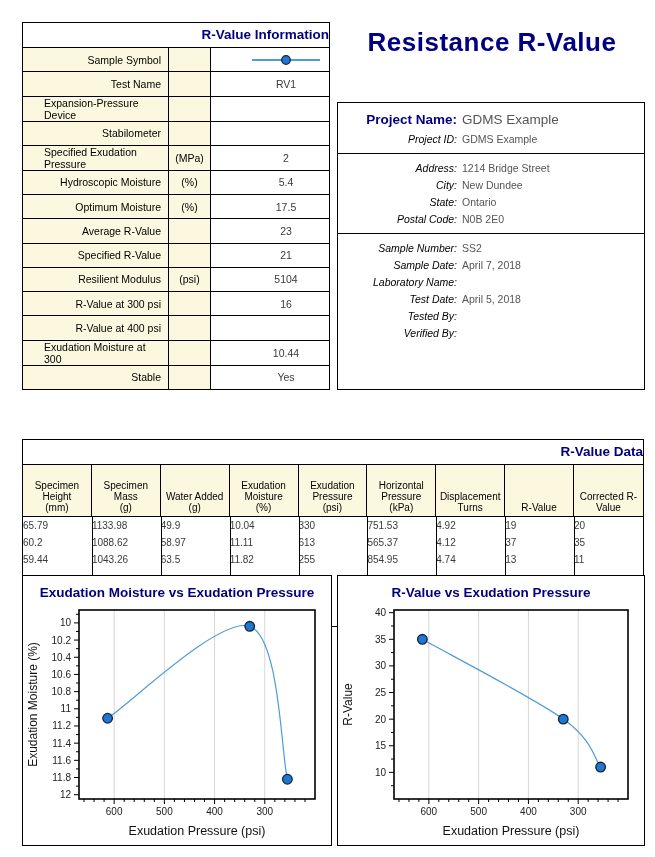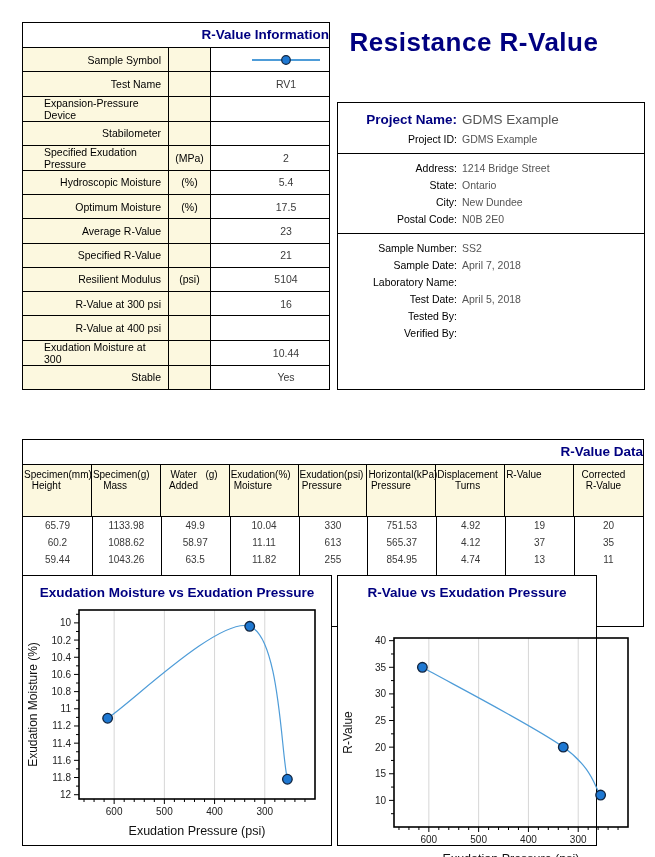--- a/index.html
+++ b/index.html
@@ -27,48 +27,48 @@
     width:146px;background:var(--cream);font-size:10.5px;display:flex;align-items:center;
     justify-content:flex-end;padding-right:7px;border-right:1px solid var(--line);padding-left:21px;
   }
   .info-unit{
     width:42px;background:var(--cream);font-size:10.5px;display:flex;align-items:center;
     justify-content:center;border-right:1px solid var(--line);
   }
   .info-value{flex:1;font-size:10.5px;display:flex;align-items:center;justify-content:center;color:var(--valtext);padding-left:32px;}
   
   #main-title{
-    position:absolute;left:318px;top:27px;width:312px;text-align:center;
+    position:absolute;left:336px;top:27px;width:312px;text-align:center;
     font-size:26px;font-weight:bold;color:var(--navy);letter-spacing:0.5px;
   }
   #project-box{left:337px;top:102px;width:308px;height:288px;display:flex;flex-direction:column;}
   .psec{padding:6px 8px 5px 8px;}
   .psec + .psec{border-top:1px solid var(--line);}
   .prow{display:flex;align-items:baseline;line-height:17px;}
-  .plabel{width:116px;text-align:right;font-size:10.5px;padding-right:5px;flex:none;white-space:nowrap;}
+  .plabel{width:116px;text-align:right;font-size:10.5px;padding-right:5px;flex:none;white-space:nowrap;font-style:italic;}
   .pvalue{font-size:10.5px;color:var(--projval);white-space:nowrap;}
   .plabel-lg{width:116px;text-align:right;font-size:13.5px;font-weight:bold;color:var(--navy);padding-right:5px;flex:none;white-space:nowrap;}
   .pvalue-lg{font-size:13.5px;color:var(--projval);white-space:nowrap;}
   .prow-lg{display:flex;align-items:baseline;line-height:22px;}
   
   #data-panel{left:22px;top:397px;width:622px;height:188px;display:flex;flex-direction:column;margin-top:42px;}
   #dt-header{display:flex;height:52px;background:var(--cream);border-bottom:1px solid var(--line);}
   .dt-h{
-    width:11.111%;display:flex;flex-direction:row;justify-content:flex-start;
-    text-align:center;font-size:10px;padding:4px 11px 3px 1px;border-right:1px solid var(--line);
+    width:11.111%;display:flex;flex-direction:column;justify-content:flex-end;
+    text-align:center;font-size:10px;padding:4px 1px 3px 1px;border-right:1px solid var(--line);
   }
   .dt-h:last-child{border-right:none;}
   #dt-grid{flex:1;position:relative;}
   .dt-sep{position:absolute;top:0;bottom:0;width:1px;background:var(--line);}
   .dt-row{display:flex;height:17px;}
-  .dt-cell{width:11.111%;text-align:center;font-size:10px;line-height:17px;color:var(--valtext);}
+  .dt-cell{width:11.111%;font-size:10px;line-height:17px;color:var(--valtext);}
   
   .chart-panel{display:flex;flex-direction:column;}
   #chart1{left:22px;top:575px;width:310px;height:271px;}
-  #chart2{left:337px;top:575px;width:260px;height:271px;gap:28px;}
+  #chart2{left:337px;top:575px;width:308px;height:271px;}
   .chart-title{
     text-align:center;font-weight:bold;color:var(--navy);font-size:13.5px;
     height:28px;line-height:34px;flex:none;
   }
   .chart-area{flex:1;}
   svg{display:block;}
 </style>
 </head>
 <body>
 
@@ -164,26 +164,26 @@
       <span class="plabel">Project ID:</span>
       <span class="pvalue">GDMS Example</span>
     </div>
   </div>
   <div class="psec">
     <div class="prow">
       <span class="plabel">Address:</span>
       <span class="pvalue">1214 Bridge Street</span>
     </div>
     <div class="prow">
+      <span class="plabel">City:</span>
+      <span class="pvalue">New Dundee</span>
+    </div>
+    <div class="prow">
       <span class="plabel">State:</span>
       <span class="pvalue">Ontario</span>
-    </div>
-    <div class="prow">
-      <span class="plabel">City:</span>
-      <span class="pvalue">New Dundee</span>
     </div>
     <div class="prow">
       <span class="plabel">Postal Code:</span>
       <span class="pvalue">N0B 2E0</span>
     </div>
   </div>
   <div class="psec" style="flex:1;">
     <div class="prow">
       <span class="plabel">Sample Number:</span>
       <span class="pvalue">SS2</span>

